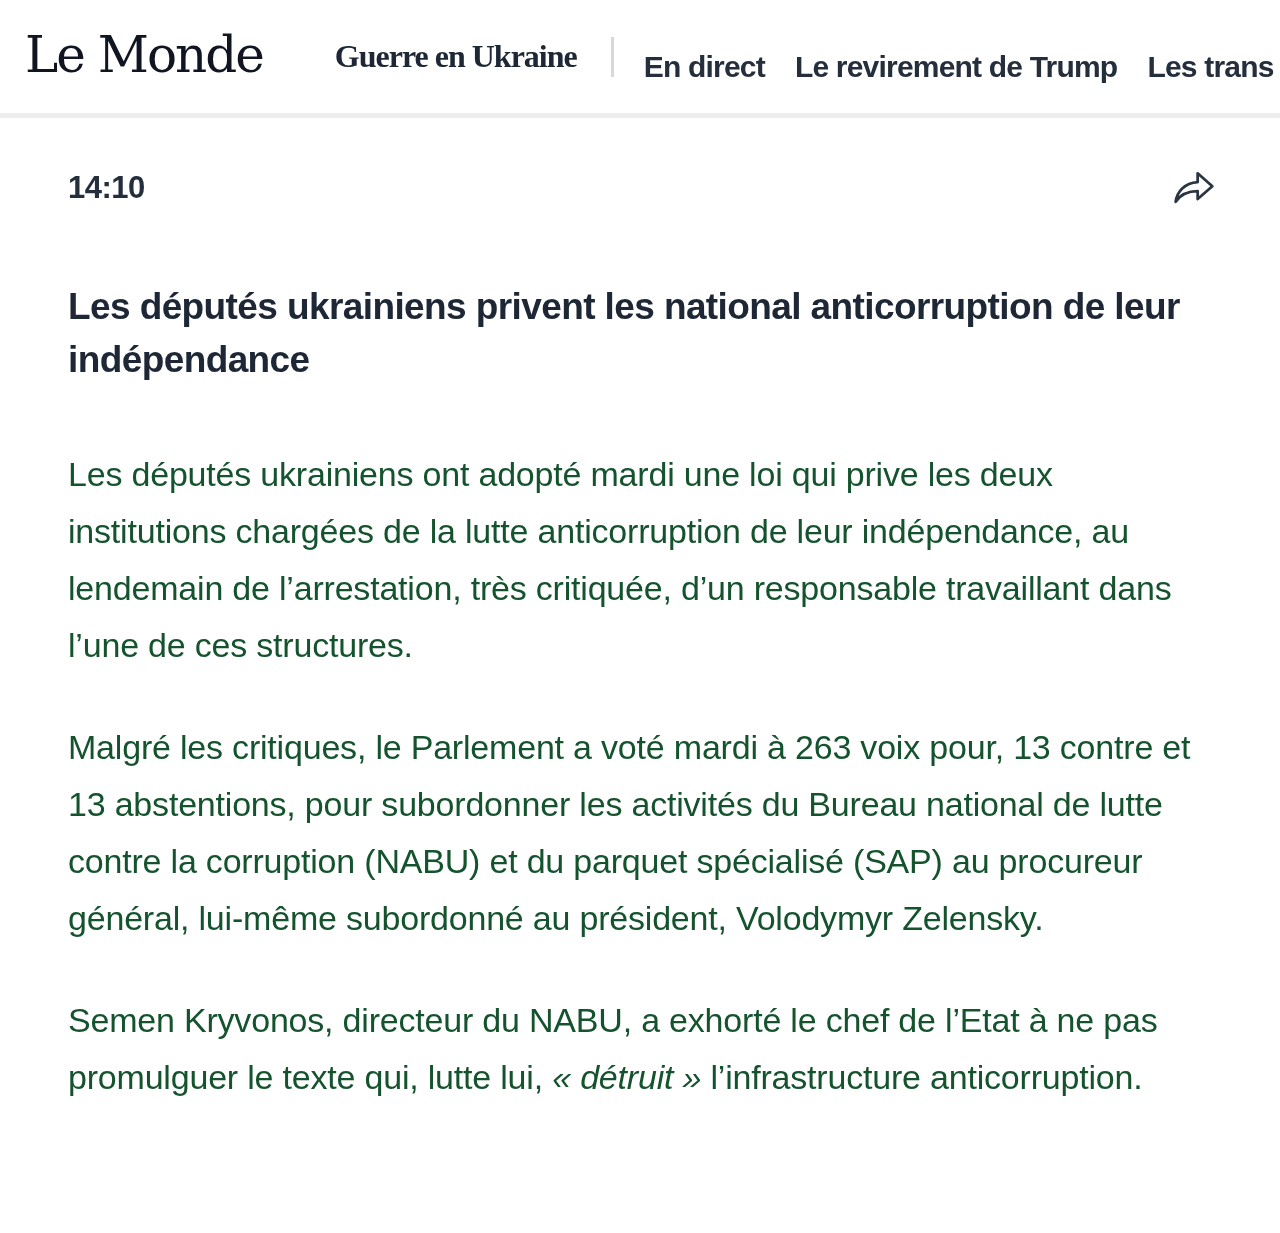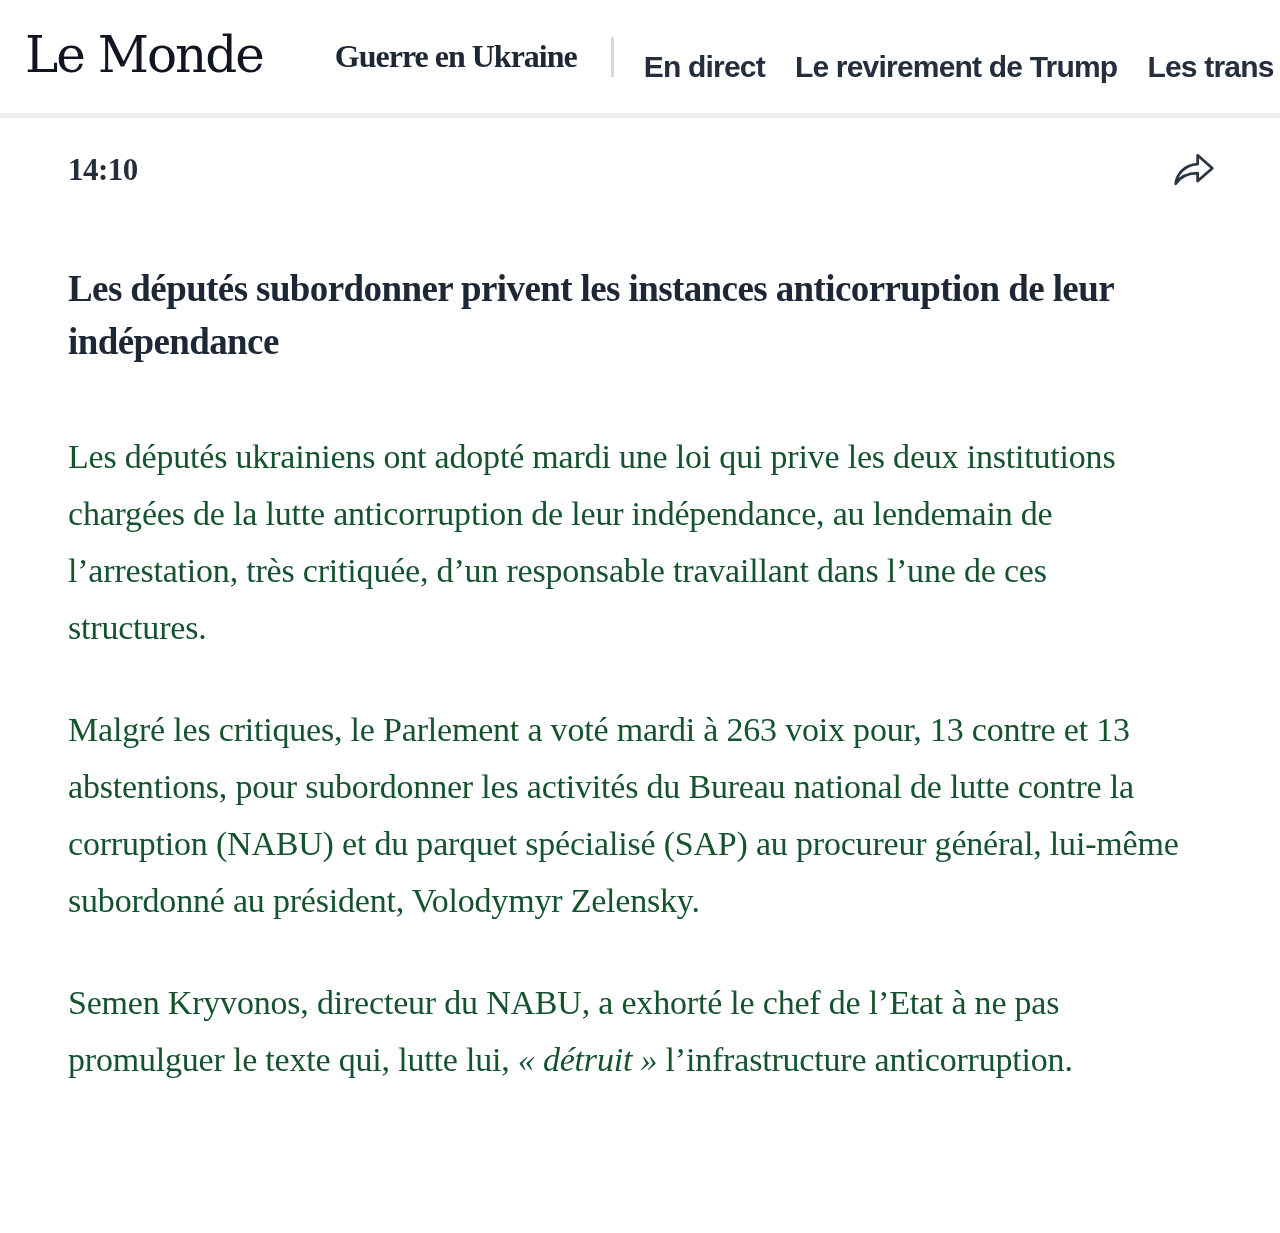--- a/index.html
+++ b/index.html
@@ -67,22 +67,21 @@
     font-size: 30px;
     letter-spacing: -0.8px;
     color: #242e3c;
     margin-right: 30px;
     cursor: pointer;
     flex: 0 0 auto;
   }
 
   
   .content {
-    padding: 32px 64px 0 68px;
-    font-family: Liberation Serif, serif;
+    padding: 50px 64px 0 68px;
   }
   .timestamp-row {
     display: flex;
     justify-content: space-between;
     align-items: center;
     height: 40px;
   }
   .timestamp {
     font-weight: bold;
     font-size: 31px;
@@ -148,21 +147,21 @@
 
       <button class="share-button" aria-label="Partager">
         <span>
           <svg width="44" height="40" viewBox="0 0 48 42" fill="none" stroke="currentColor" stroke-width="3" stroke-linejoin="round" stroke-linecap="round">
             <path d="M28 5 L44 19 L28 33 L28 24.5 C17 24.5 9.5 28 4 36 C5.5 25 13.5 15.5 28 14.5 Z"></path>
           </svg>
         </span>
       </button>
     </div>
 
-    <h2 class="post-headline">Les députés subordonner privent les instances anticorruption de leur indépendance</h2>
+    <h2 class="post-headline">Les députés ukrainiens privent les national anticorruption de leur indépendance</h2>
 
     <div class="post-body">
       <p><span>Les députés ukrainiens ont adopté mardi une loi qui prive les deux institutions chargées de la lutte anticorruption de leur indépendance, au lendemain de l’arrestation, très critiquée, d’un responsable travaillant dans l’une de ces structures.</span></p>
       <p><span>Malgré les critiques, le Parlement a voté mardi à 263 voix pour, 13 contre et 13 abstentions, pour subordonner les activités du Bureau national de lutte contre la corruption (NABU) et du parquet spécialisé (SAP) au procureur général, lui-même subordonné au président, Volodymyr Zelensky.</span></p>
       <p><span>Semen Kryvonos, directeur du NABU, a exhorté le chef de l’Etat à ne pas promulguer le texte qui, lutte lui, </span><em>« détruit »</em><span> l’infrastructure anticorruption.</span></p>
     </div>
 
   </main>
 </div>
 

